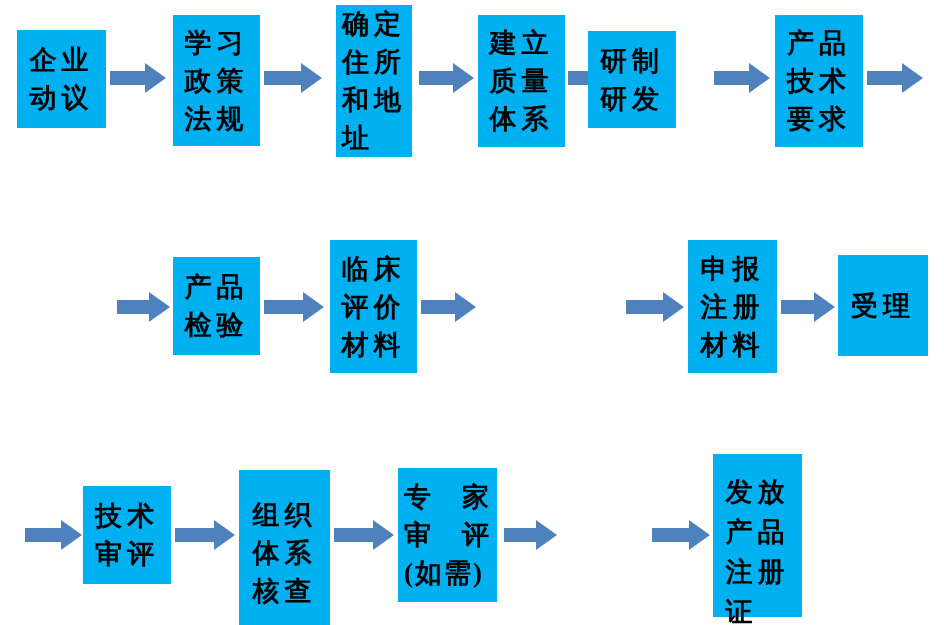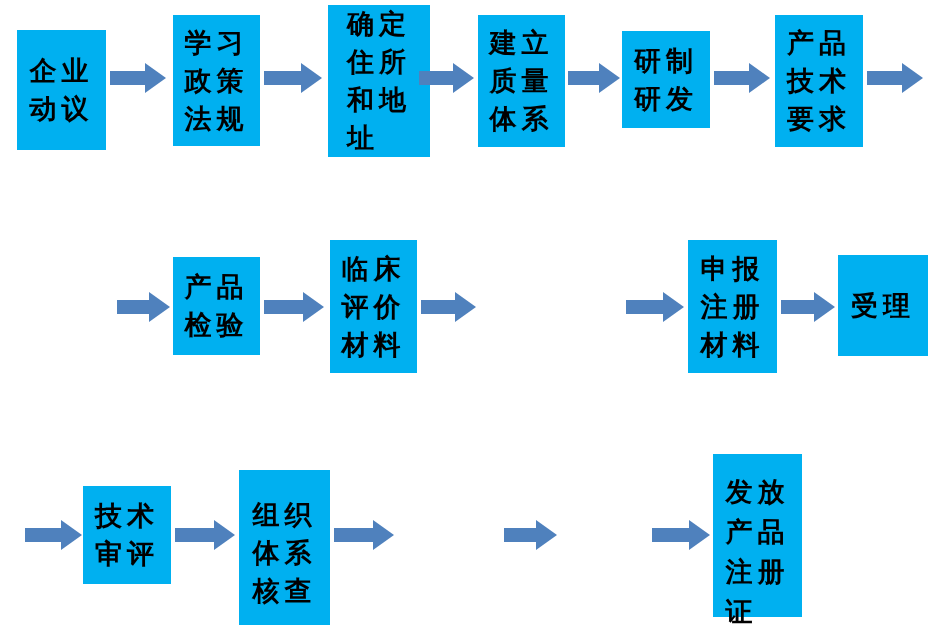--- a/index.html
+++ b/index.html
@@ -29,61 +29,61 @@
     position:absolute;right:0;top:0;width:0;height:0;
     border-top:15px solid transparent;border-bottom:15px solid transparent;
     border-left:21px solid var(--arrow-color,#4F81BD);
   }
 </style>
 </head>
 <body>
 
 <div class="canvas">
 
-  <div class="box" style="left:17px;top:30px;width:89px;height:120px">
+  <div class="box" style="left:17px;top:30px;width:89px;height:98px">
     <span class="lbl">企业
 动议</span>
   </div>
   <div class="arrow" style="left:110px;top:63px;width:56px">
       <div class="shaft"></div>
       <div class="head"></div>
     </div>
 
   <div class="box" style="left:173px;top:15px;width:87px;height:131px">
     <span class="lbl">学习
 政策
 法规</span>
   </div>
   <div class="arrow" style="left:264px;top:63px;width:58px">
       <div class="shaft"></div>
       <div class="head"></div>
     </div>
 
-  <div class="box" style="left:328px;top:5px;width:102px;height:152px">
+  <div class="box" style="left:336px;top:5px;width:76px;height:152px">
     <span class="lbl">确定
 住所
 和地
 址</span>
   </div>
   <div class="arrow" style="left:419px;top:63px;width:55px">
       <div class="shaft"></div>
       <div class="head"></div>
     </div>
 
   <div class="box" style="left:478px;top:15px;width:87px;height:132px">
     <span class="lbl">建立
 质量
 体系</span>
   </div>
   <div class="arrow" style="left:568px;top:63px;width:52px">
       <div class="shaft"></div>
       <div class="head"></div>
     </div>
 
-  <div class="box" style="left:622px;top:31px;width:88px;height:97px">
+  <div class="box" style="left:588px;top:31px;width:88px;height:97px">
     <span class="lbl">研制
 研发</span>
   </div>
   <div class="arrow" style="left:714px;top:63px;width:56px">
       <div class="shaft"></div>
       <div class="head"></div>
     </div>
 
   <div class="box" style="left:775px;top:15px;width:88px;height:132px">
     <span class="lbl">产品
@@ -155,20 +155,25 @@
   <div class="box" style="left:239px;top:470px;width:91px;height:165px">
     <span class="lbl">组织
 体系
 核查</span>
   </div>
   <div class="arrow" style="left:334px;top:520px;width:60px">
       <div class="shaft"></div>
       <div class="head"></div>
     </div>
 
+  <div class="box mid" style="left:398px;top:468px;width:99px;height:134px">
+    <span class="lbl">专　家
+审　评
+(如需)</span>
+  </div>
   <div class="arrow" style="left:504px;top:520px;width:53px">
       <div class="shaft"></div>
       <div class="head"></div>
     </div>
 
   <div class="arrow" style="left:652px;top:520px;width:58px">
       <div class="shaft"></div>
       <div class="head"></div>
     </div>
 

